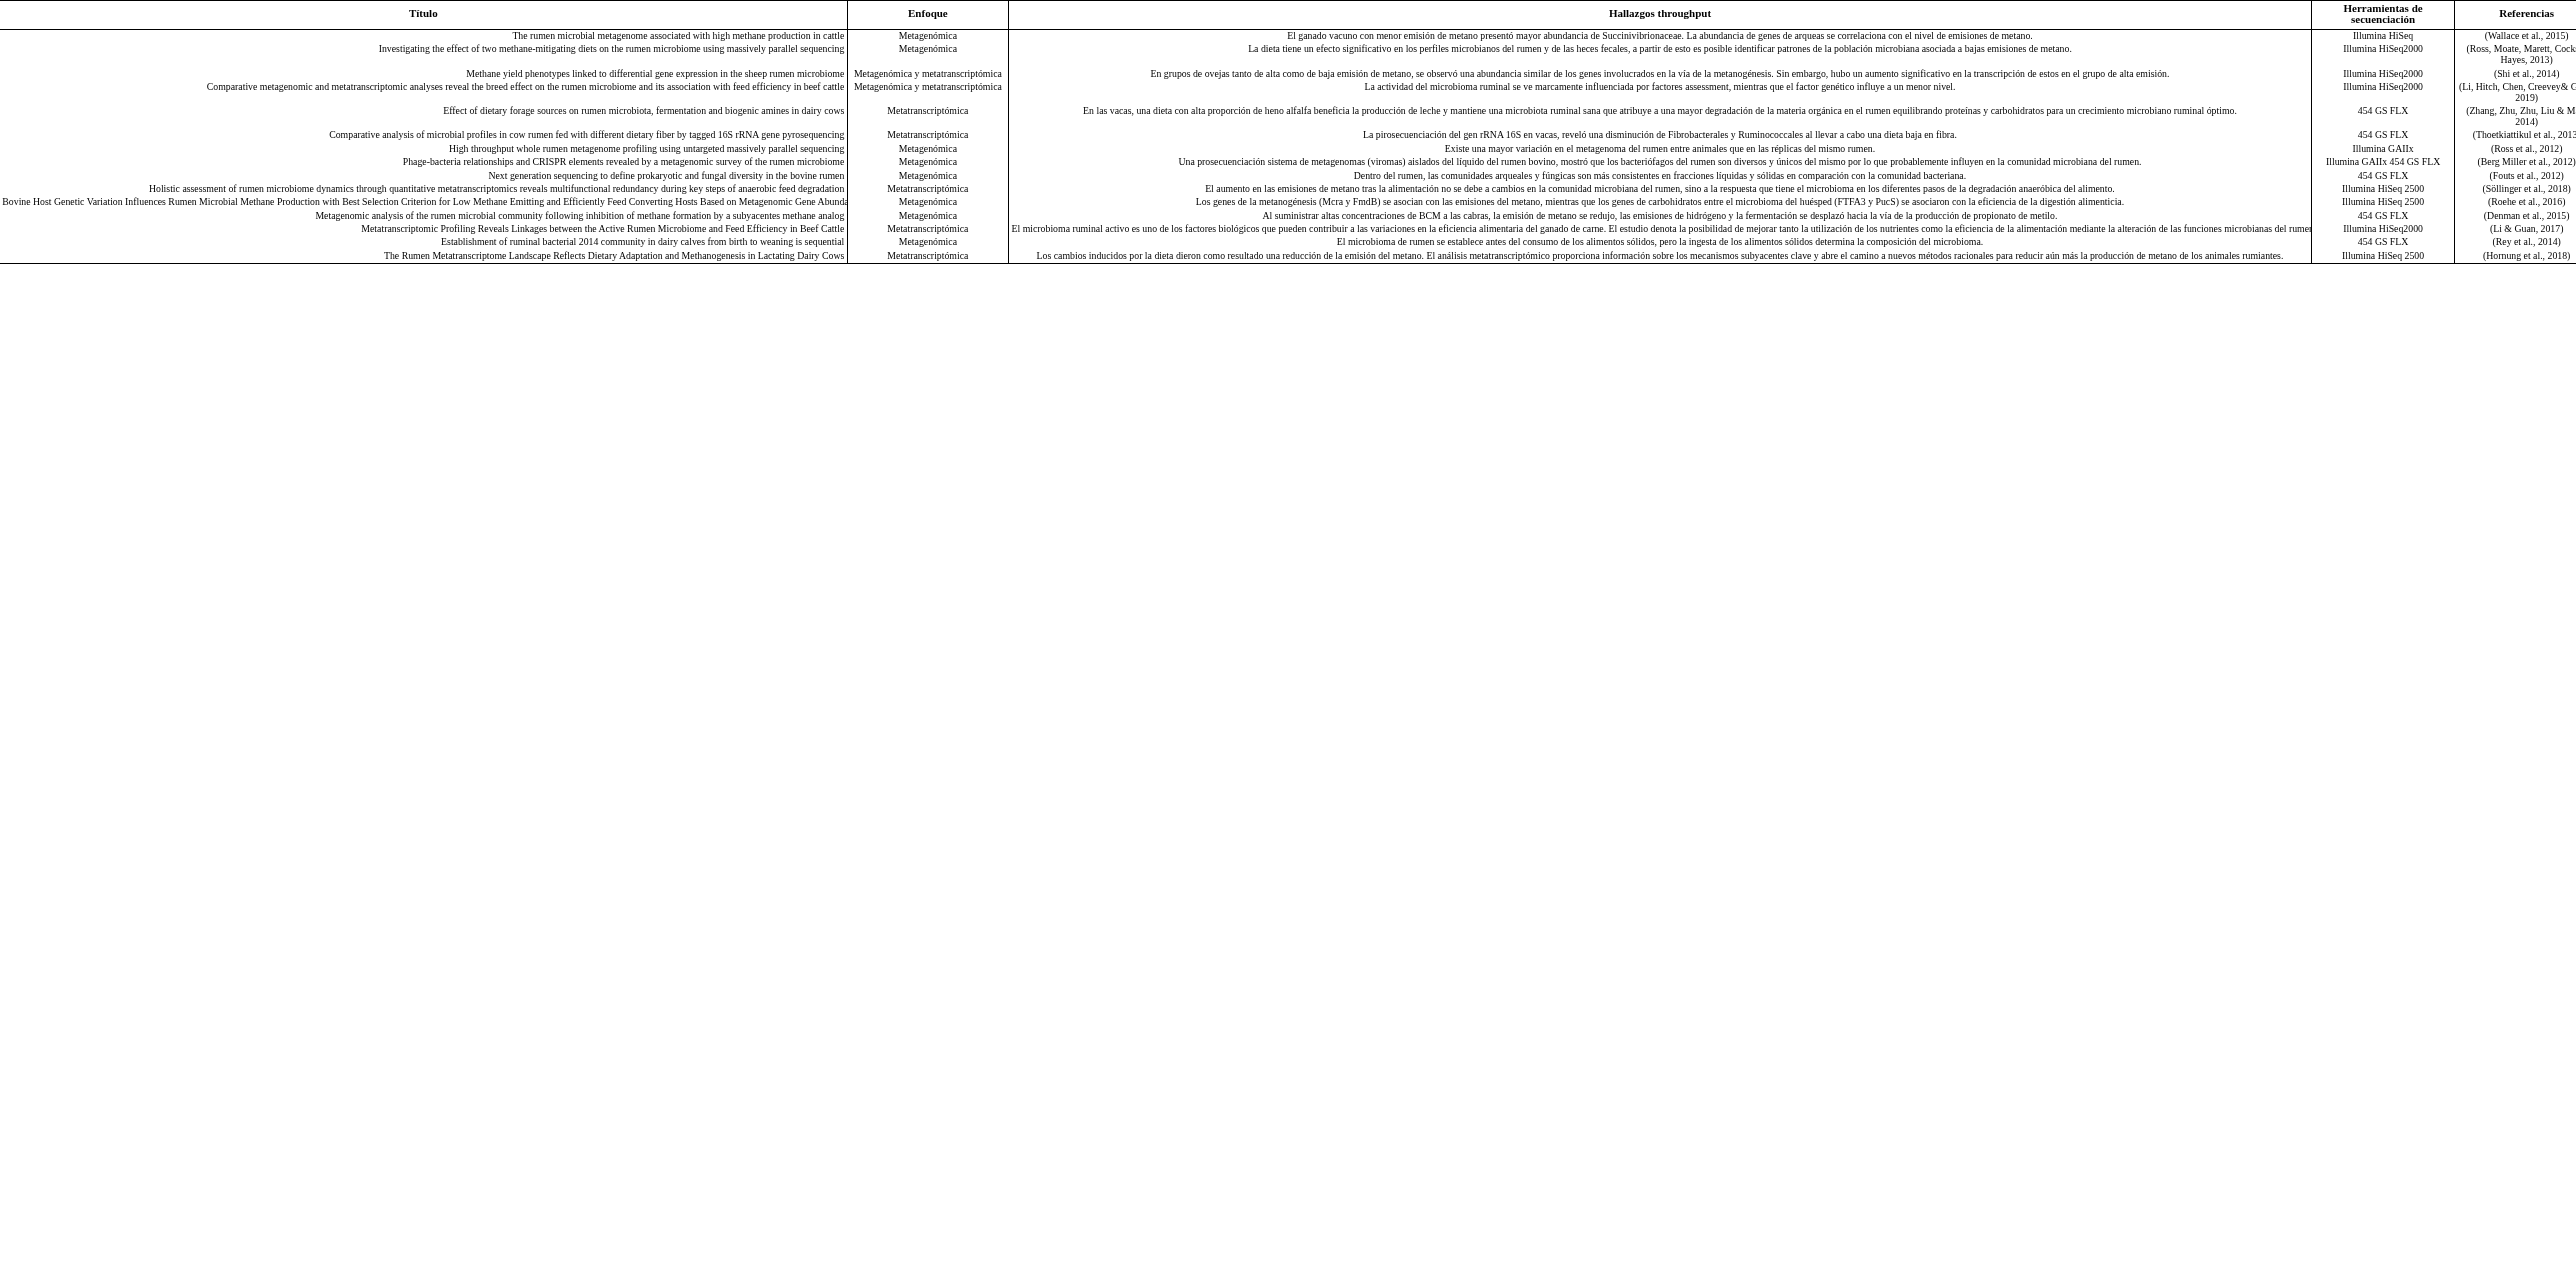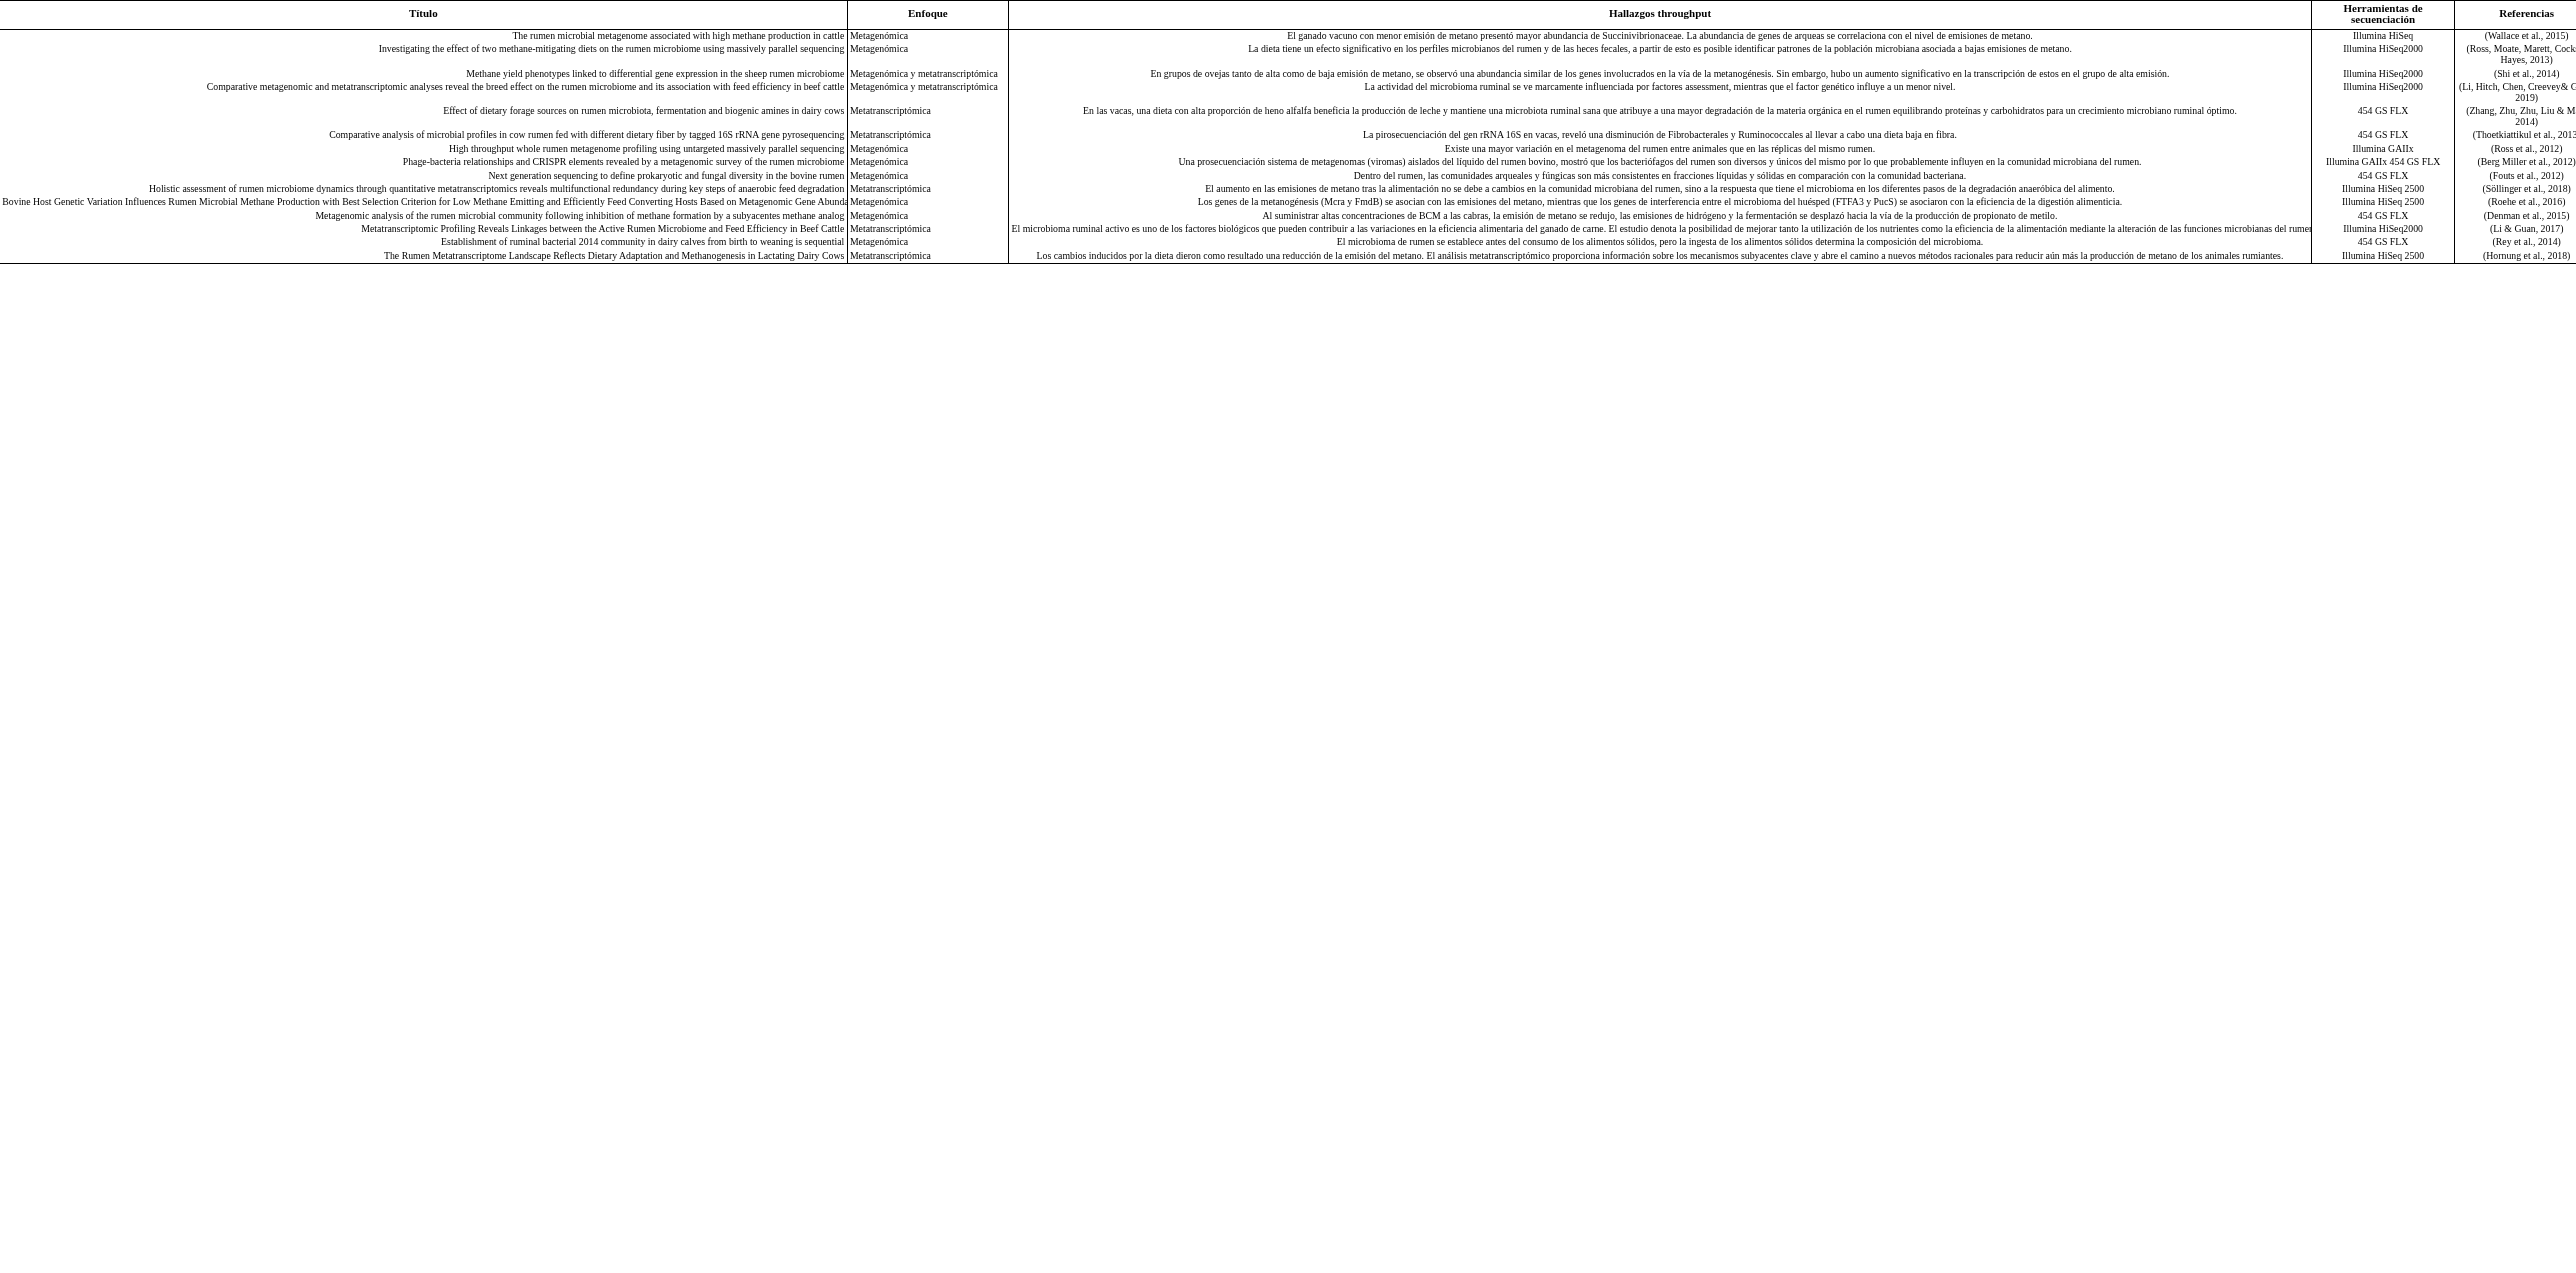--- a/index.html
+++ b/index.html
@@ -36,21 +36,21 @@
     vertical-align: middle;
     line-height: 1.05;
   }
   table.lit-table tbody td {
     font-size: 9.8px;
     line-height: 1.12;
     padding: 1.2px 2.3px;
     vertical-align: top;
   }
   .col-titulo   { width: 842px; text-align: right; }
-  .col-enfoque  { width: 156px;  }
+  .col-enfoque  { width: 156px;  text-align: center; }
   .col-hallazgo { width: 1297px; text-align: center; }
   .col-herram   { width: 138px;  text-align: center; }
   .col-refs     { width: 138px;  text-align: center; }
 
   table.lit-table thead th.col-titulo,
   table.lit-table thead th.col-hallazgo { text-align: center; }
 
   
   table.lit-table th.col-titulo,
   table.lit-table td.col-titulo {
@@ -151,21 +151,21 @@
         <tr>
           <td class="col-titulo">Holistic assessment of rumen microbiome dynamics through quantitative metatranscriptomics reveals multifunctional redundancy during key steps of anaerobic feed degradation</td>
           <td class="col-enfoque">Metatranscriptómica</td>
           <td class="col-hallazgo">El aumento en las emisiones de metano tras la alimentación no se debe a cambios en la comunidad microbiana del rumen, sino a la respuesta que tiene el microbioma en los diferentes pasos de la degradación anaeróbica del alimento.</td>
           <td class="col-herram">Illumina HiSeq 2500</td>
           <td class="col-refs">(Söllinger et al., 2018)</td>
         </tr>
         <tr>
           <td class="col-titulo">Bovine Host Genetic Variation Influences Rumen Microbial Methane Production with Best Selection Criterion for Low Methane Emitting and Efficiently Feed Converting Hosts Based on Metagenomic Gene Abundances</td>
           <td class="col-enfoque">Metagenómica</td>
-          <td class="col-hallazgo">Los genes de la metanogénesis (Mcra y FmdB) se asocian con las emisiones del metano, mientras que los genes de interferencia entre el microbioma del huésped (FTFA3 y PucS) se asociaron con la eficiencia de la digestión alimenticia.</td>
+          <td class="col-hallazgo">Los genes de la metanogénesis (Mcra y FmdB) se asocian con las emisiones del metano, mientras que los genes de carbohidratos entre el microbioma del huésped (FTFA3 y PucS) se asociaron con la eficiencia de la digestión alimenticia.</td>
           <td class="col-herram">Illumina HiSeq 2500</td>
           <td class="col-refs">(Roehe et al., 2016)</td>
         </tr>
         <tr>
           <td class="col-titulo">Metagenomic analysis of the rumen microbial community following inhibition of methane formation by a subyacentes methane analog</td>
           <td class="col-enfoque">Metagenómica</td>
           <td class="col-hallazgo">Al suministrar altas concentraciones de BCM a las cabras, la emisión de metano se redujo, las emisiones de hidrógeno y la fermentación se desplazó hacia la vía de la producción de propionato de metilo.</td>
           <td class="col-herram">454 GS FLX</td>
           <td class="col-refs">(Denman et al., 2015)</td>
         </tr>

